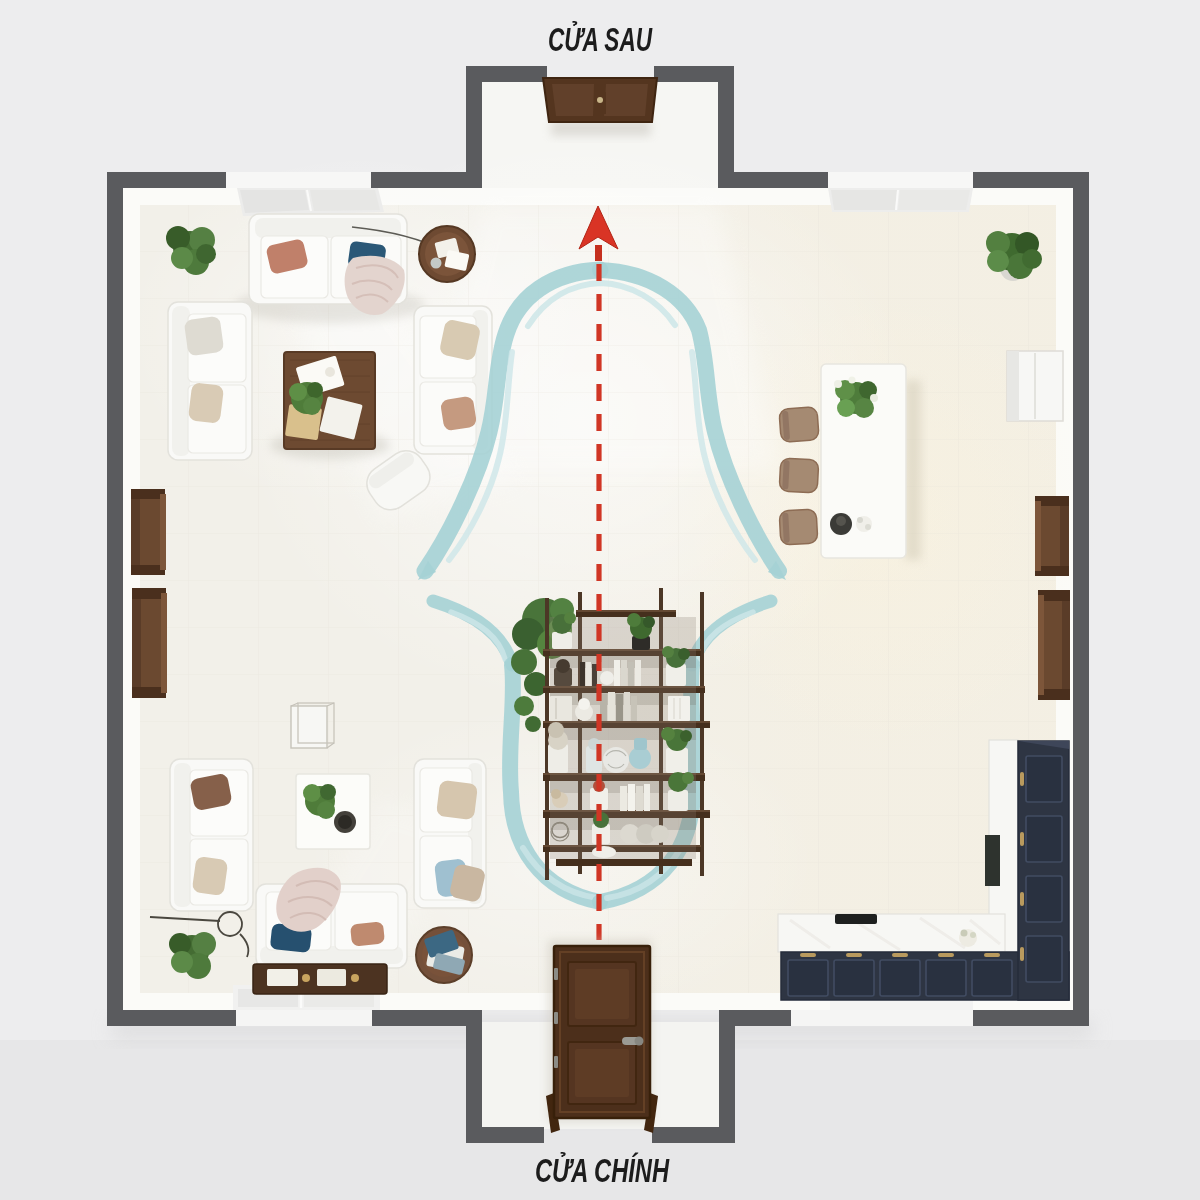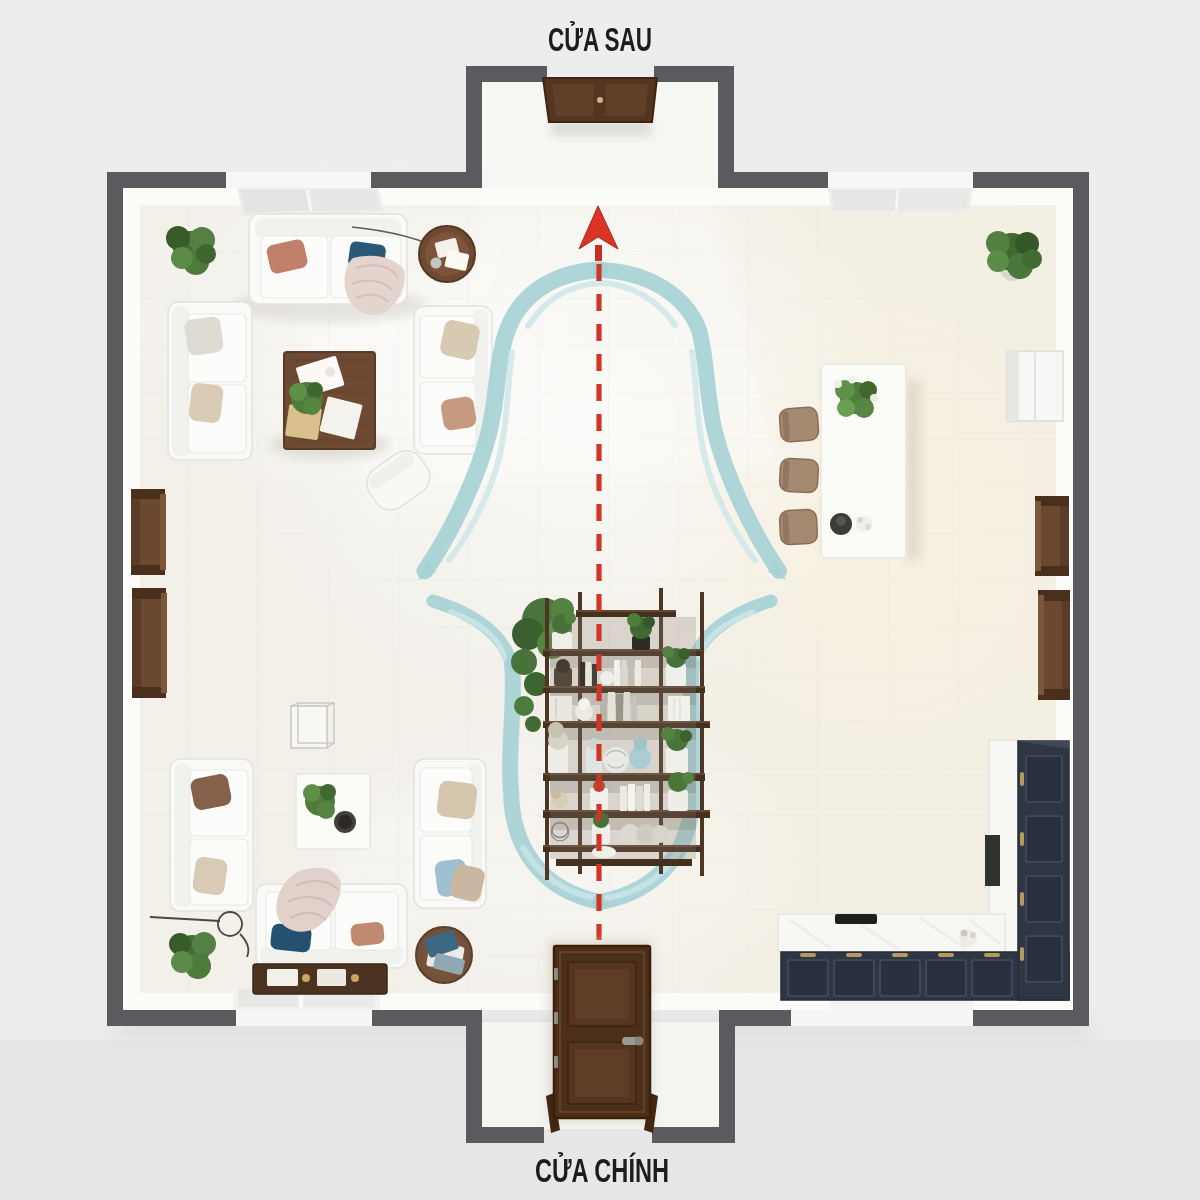--- a/index.html
+++ b/index.html
@@ -1,16 +1,16 @@
 <!DOCTYPE html>
 <html><head>
 <meta charset="utf-8">
 <style>
   html,body{margin:0;padding:0;background:#ededee;}
-  #stage{width:1200px;height:1200px;position:relative;overflow:hidden;font-family:"Liberation Sans", sans-serif;}
+  #stage{width:1200px;height:1200px;position:relative;overflow:hidden;font-family:"Liberation Sans", sans-serif;font-style:italic;}
 </style>
 </head>
 <body>
 <div id="stage">
 <svg width="1200" height="1200" viewBox="0 0 1200 1200">
 <defs>
   <pattern id="tiles" width="70" height="47" patternUnits="userSpaceOnUse" patternTransform="translate(48,16)">
     <rect width="70" height="47" fill="none"></rect>
     <path d="M70 0H0V47" stroke="#e3e0d6" stroke-width="1.2" fill="none"></path>
   </pattern>

